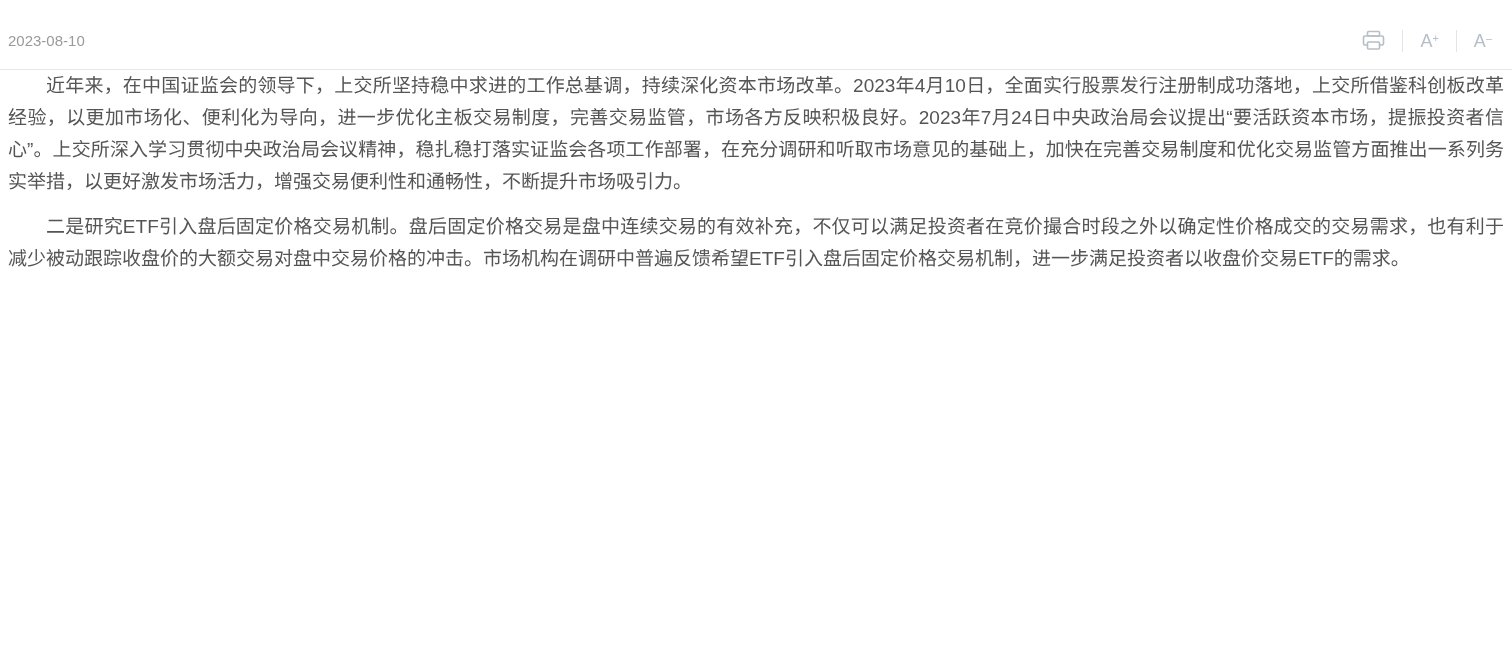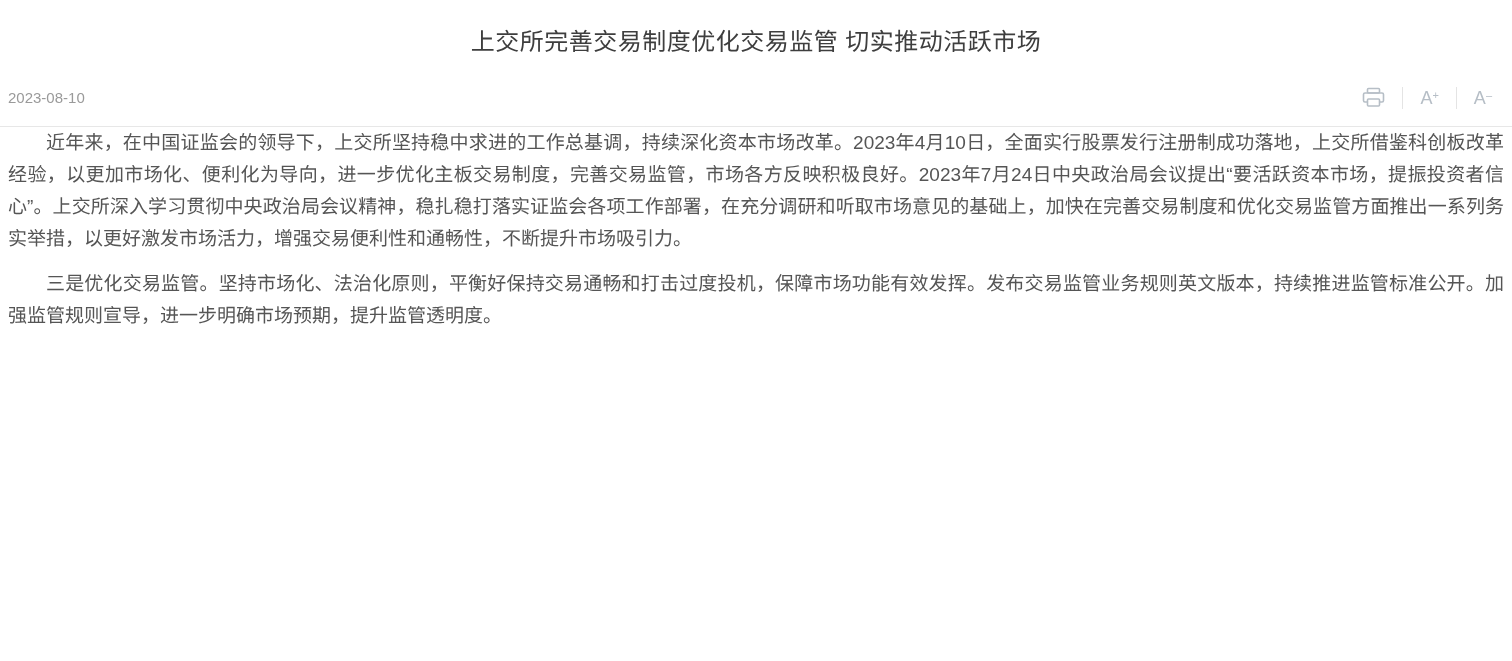--- a/index.html
+++ b/index.html
@@ -77,21 +77,20 @@
     color: #555555;
     text-align: justify;
     text-indent: 2em;
   }
 </style>
 </head>
 <body>
 
 <div class="page">
 
-  <h1 class="article-title">上交所完善交易制度优化交易监管 切实推动活跃市场</h1>
 
   <div class="meta-row">
     <span class="publish-date">2023-08-10</span>
 
     <div class="tools">
       <span class="tool-btn printer-icon">
         <span>
           <svg width="23" height="21" viewBox="0 0 23 21" fill="none" stroke="#b6bec6" stroke-width="1.6" stroke-linejoin="round">
             <rect x="5.5" y="1.5" width="12" height="4.5" rx="1"></rect>
             <rect x="1.5" y="6" width="20" height="9" rx="1.5"></rect>
@@ -113,16 +112,16 @@
           <span>A</span>
           <span class="sup">–</span>
         </span>
     </div>
   </div>
 
   <hr class="divider">
 
   <div class="article-body">
     <p>近年来，在中国证监会的领导下，上交所坚持稳中求进的工作总基调，持续深化资本市场改革。2023年4月10日，全面实行股票发行注册制成功落地，上交所借鉴科创板改革经验，以更加市场化、便利化为导向，进一步优化主板交易制度，完善交易监管，市场各方反映积极良好。2023年7月24日中央政治局会议提出“要活跃资本市场，提振投资者信心”。上交所深入学习贯彻中央政治局会议精神，稳扎稳打落实证监会各项工作部署，在充分调研和听取市场意见的基础上，加快在完善交易制度和优化交易监管方面推出一系列务实举措，以更好激发市场活力，增强交易便利性和通畅性，不断提升市场吸引力。</p>
-    <p>三是优化交易监管。坚持市场化、法治化原则，平衡好保持交易通畅和打击过度投机，保障市场功能有效发挥。发布交易监管业务规则英文版本，持续推进监管标准公开。加强监管规则宣导，进一步明确市场预期，提升监管透明度。</p>
+    <p>二是研究ETF引入盘后固定价格交易机制。盘后固定价格交易是盘中连续交易的有效补充，不仅可以满足投资者在竞价撮合时段之外以确定性价格成交的交易需求，也有利于减少被动跟踪收盘价的大额交易对盘中交易价格的冲击。市场机构在调研中普遍反馈希望ETF引入盘后固定价格交易机制，进一步满足投资者以收盘价交易ETF的需求。</p>
   </div>
 
 </div>
 
 </body></html>

